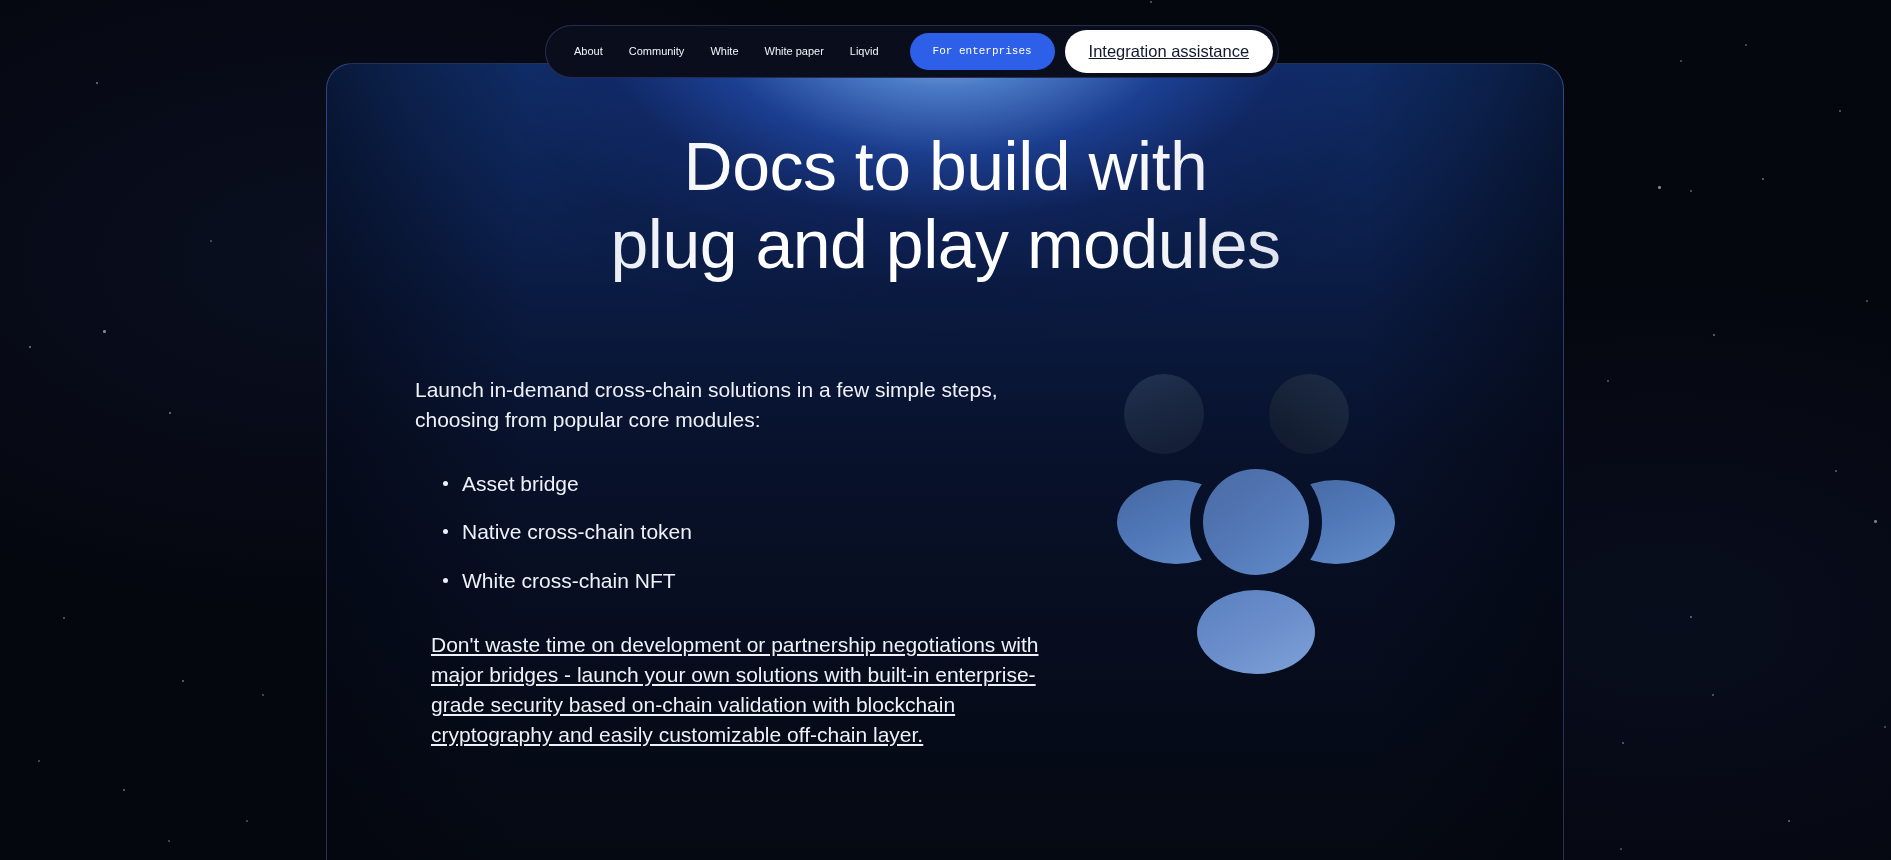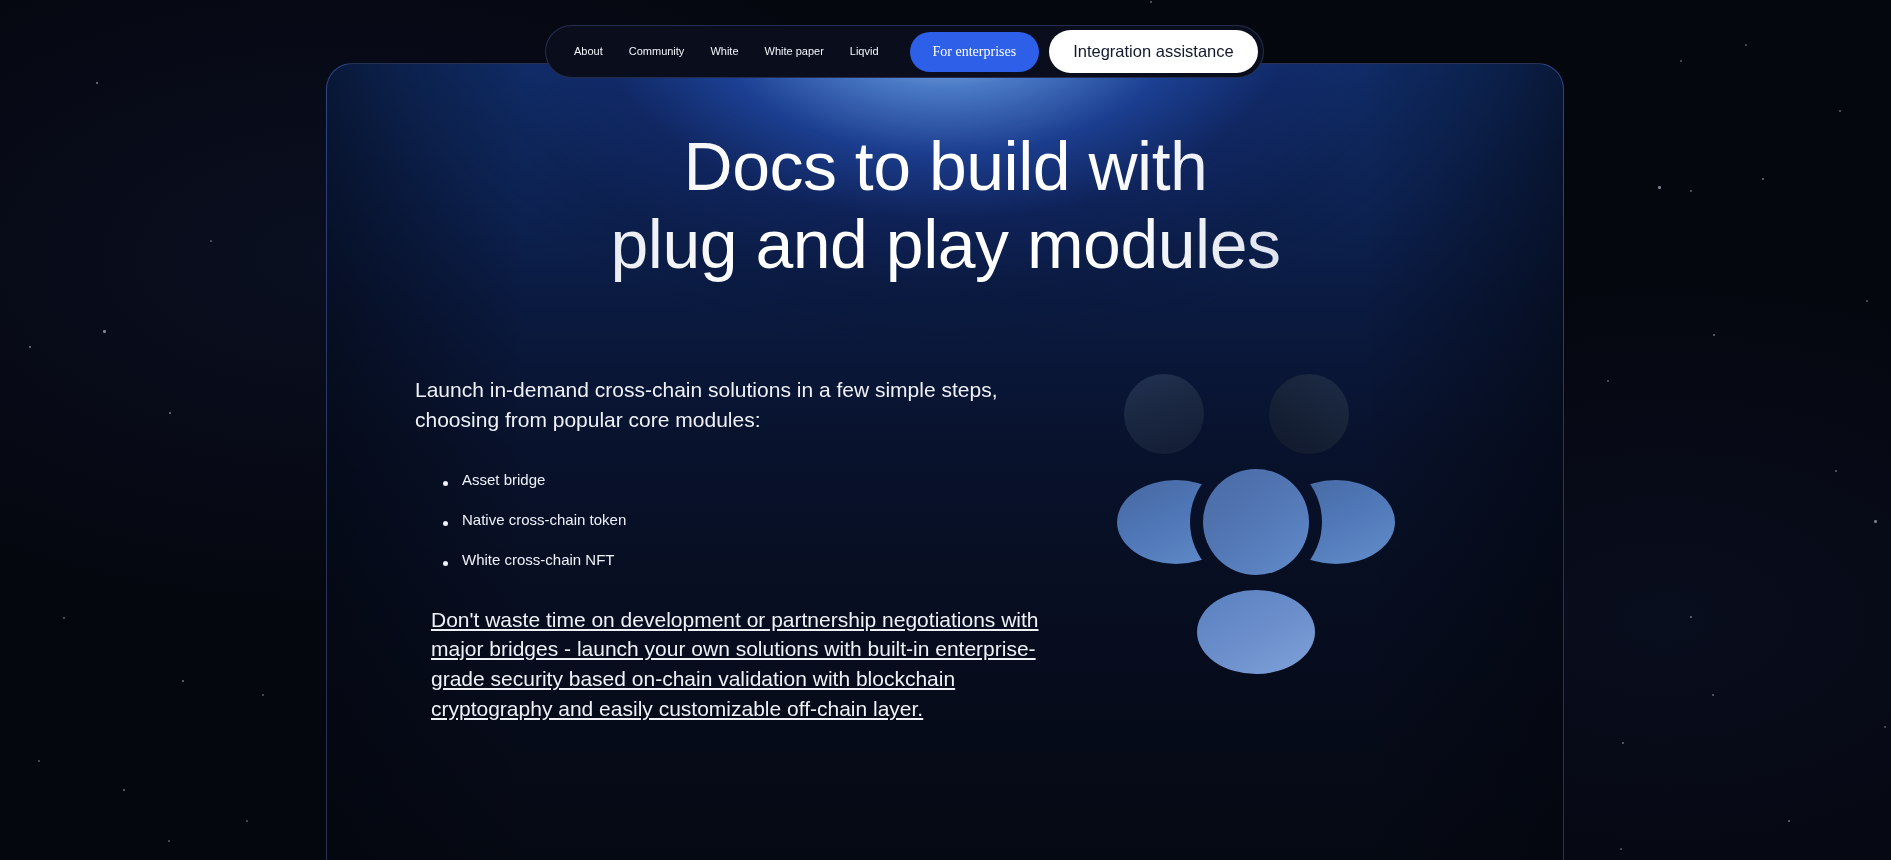--- a/index.html
+++ b/index.html
@@ -94,41 +94,42 @@
     padding: 0 13px;
     white-space: nowrap;
     cursor: pointer;
     text-decoration: none;
   }
   .nav-link:first-of-type { padding-left: 0; }
   #nav-cta-primary {
     margin-left: 18px;
     background: #2d5fe8;
     color: #ffffff;
-    font-size: 14px;
+    font-size: 11px;
     line-height: 1;
     padding: 13px 23px;
     border: none;
     border-radius: 22px;
     white-space: nowrap;
     cursor: pointer;
-    font-family: Liberation Serif, serif;
+    font-family: Liberation Mono, monospace;
   }
   #nav-cta-secondary {
     margin-left: 10px;
     background: #ffffff;
     color: #131a2e;
     font-size: 16.5px;
     line-height: 1;
     padding: 13px 24px;
     border: none;
     border-radius: 22px;
     white-space: nowrap;
     cursor: pointer;
     font-family: inherit;
+    text-decoration: underline;
   }
 
   
   #hero-heading {
     position: absolute;
     left: 0;
     right: 0;
     top: 128px;
     text-align: center;
     font-size: 68px;
@@ -160,21 +161,21 @@
   }
   #intro-paragraph { margin: 0 0 34px 0; }
   #module-list {
     list-style: none;
     margin: 0 0 34px 0;
     padding: 0 0 0 47px;
   }
   #module-list li {
     position: relative;
     margin-bottom: 19px;
-    font-size: 15px;
+    font-size: 21px;
   }
   #module-list li::before {
     content: "";
     position: absolute;
     left: -19px;
     top: 12px;
     width: 5px;
     height: 5px;
     border-radius: 50%;
     background: #eef1f8;

